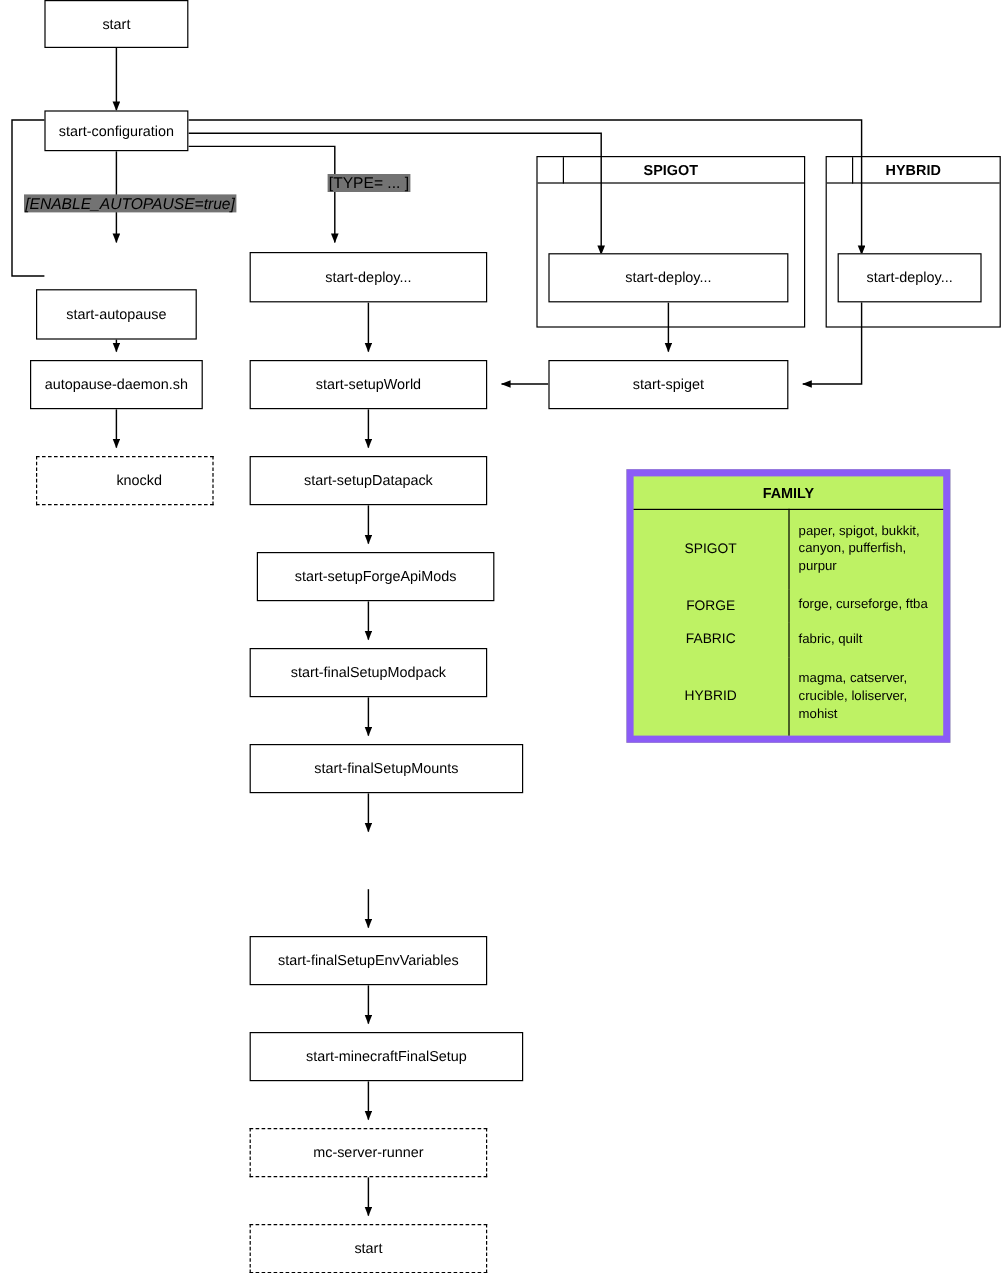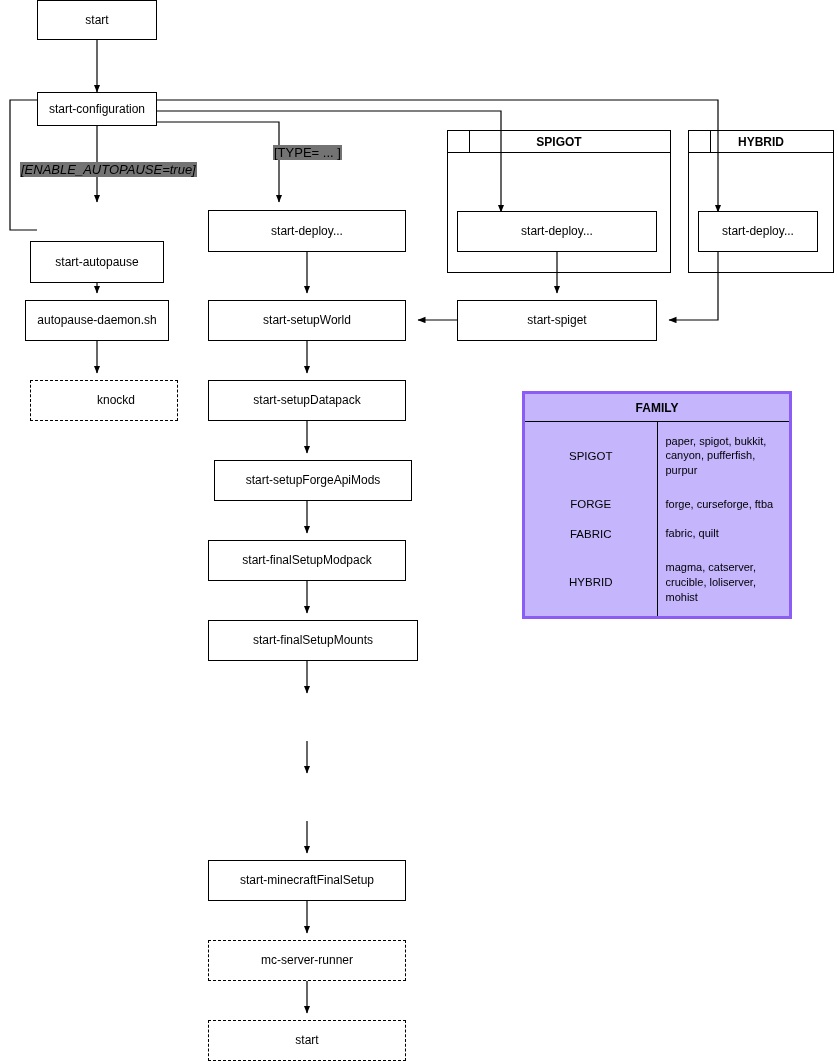--- a/index.html
+++ b/index.html
@@ -73,22 +73,22 @@
   svg.wires{
     position:absolute;
     left:0;top:0;
     width:838px;height:1061px;
     pointer-events:none;
   }
   
   .legend{
     position:absolute;
     box-sizing:border-box;
-    border:3px solid #8b5cf6;
-    background:#c4b5fd;
+    border:6px solid #8b5cf6;
+    background:#bef264;
   }
   .legend table{
     border-collapse:collapse;
     width:100%;
     height:100%;
     table-layout:fixed;
   }
   .legend th{
     border-bottom:1px solid #000000;
     font-size:12px;
@@ -186,25 +186,26 @@
   <div class="node" style="left:208px; top:210px; width:198px; height:42px;">start-deploy...</div>
 
   <div class="node" style="left:208px; top:380px; width:198px; height:41px;">start-setupDatapack</div>
 
   <div class="node" style="left:208px; top:300px; width:198px; height:41px;">start-setupWorld</div>
 
   <div class="node" style="left:214px; top:460px; width:198px; height:41px;">start-setupForgeApiMods</div>
 
   <div class="node" style="left:208px; top:540px; width:198px; height:41px;">start-finalSetupModpack</div>
 
-  <div class="node" style="left:208px; top:620px; width:210px; height:41px;">start-finalSetupMounts</div>
-
-
-
-  <div class="node" style="left:208px; top:860px; width:198px; height:41px;">start-minecraftFinalSetup</div>
+  <div class="node" style="left:208px; top:620px; width:228px; height:41px;">start-finalSetupMounts</div>
+
+
+  <div class="node" style="left:208px; top:780px; width:198px; height:41px;">start-finalSetupEnvVariables</div>
+
+  <div class="node" style="left:208px; top:860px; width:228px; height:41px;">start-minecraftFinalSetup</div>
 
   <div class="node dashed" style="left:208px; top:940px; width:198px; height:41px;">mc-server-runner</div>
 
   <div class="node dashed" style="left:208px; top:1020px; width:198px; height:41px;">start</div>
 
   <div class="node" style="left:457px; top:211px; width:200px; height:41px;">start-deploy...</div>
 
   <div class="node" style="left:698px; top:211px; width:120px; height:41px;">start-deploy...</div>
 
   <div class="node" style="left:457px; top:300px; width:200px; height:41px;">start-spiget</div>

